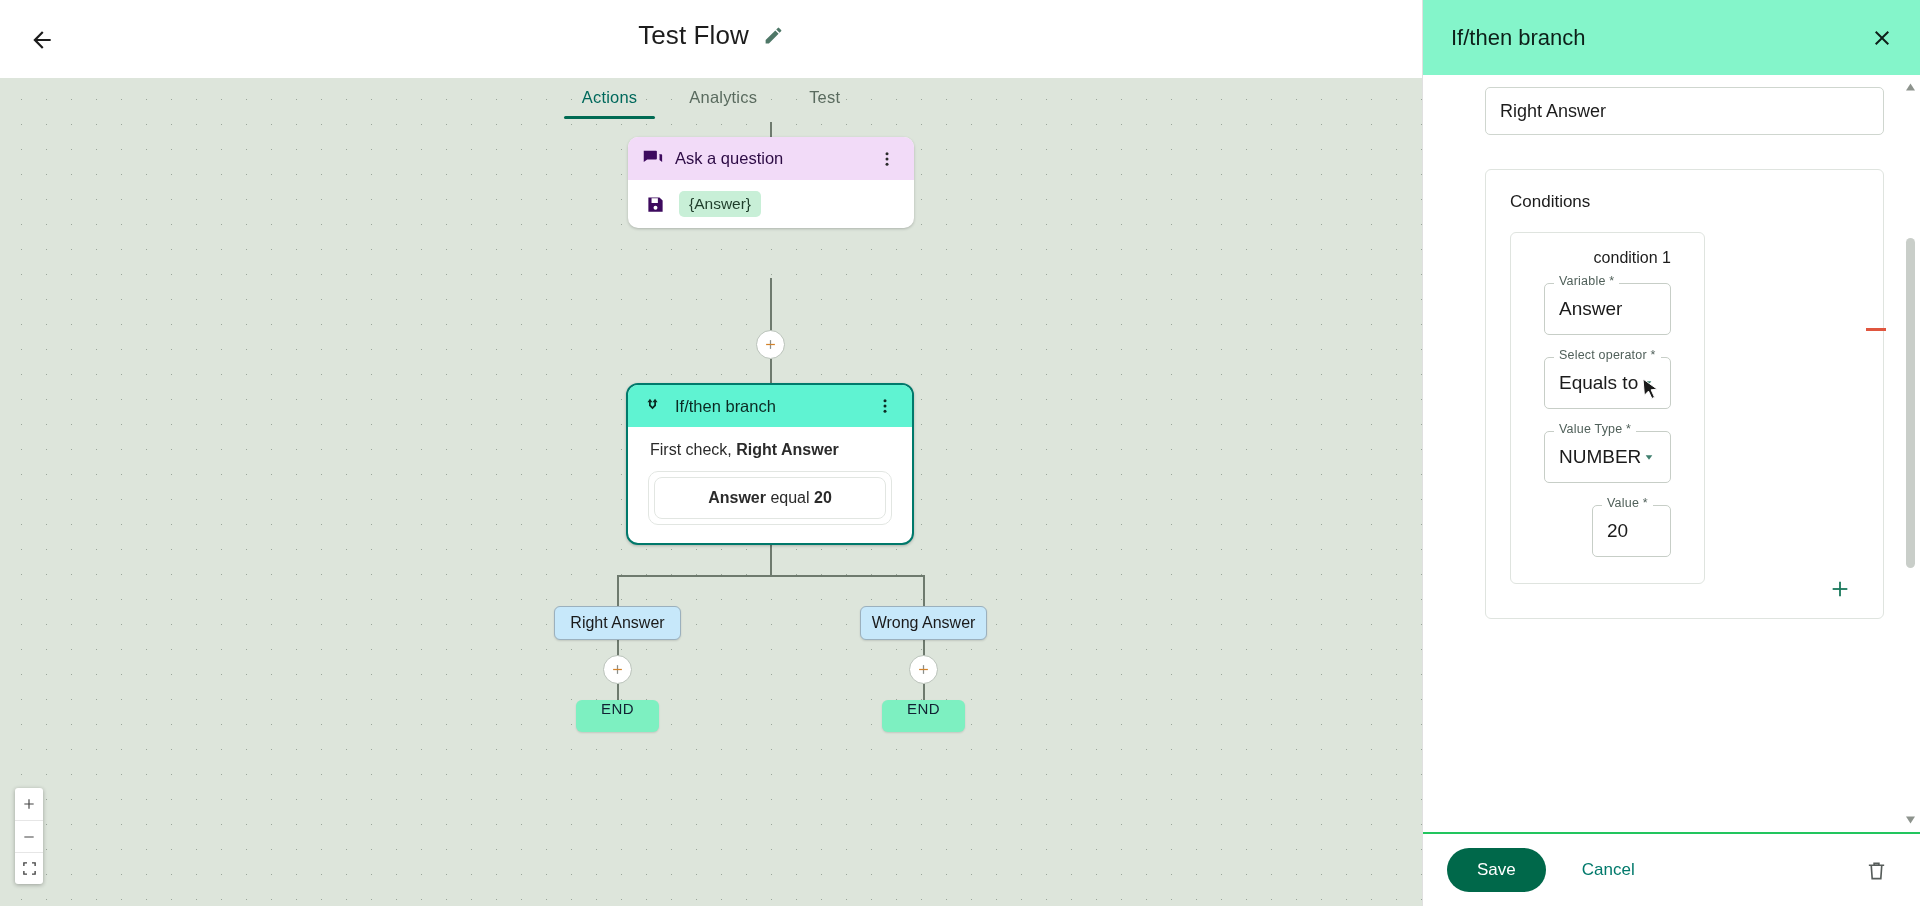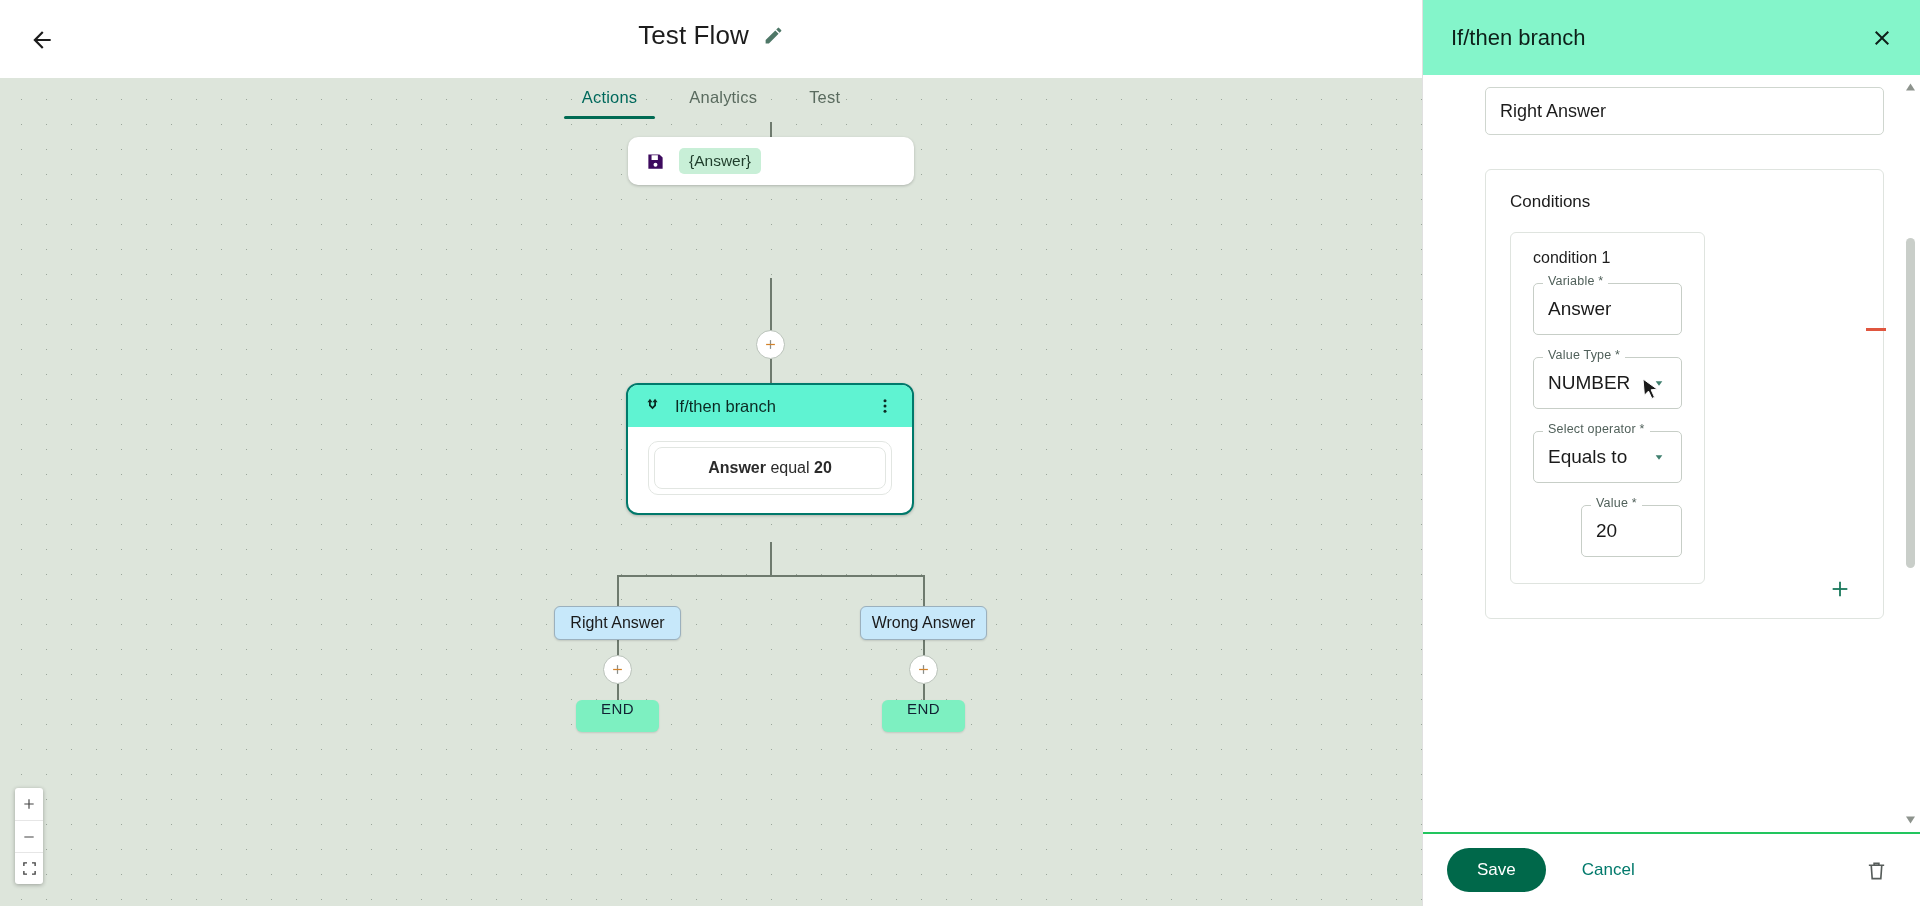--- a/index.html
+++ b/index.html
@@ -141,22 +141,22 @@
     display:flex; align-items:center; padding:0 14px; font-size:18px; color:#1c1c1c;
     background:#fff; width:100%;
   }
 
   .cond-card {
     margin-top:34px; border:1px solid #dfe4df; border-radius:6px;
     padding:22px 24px 34px; position:relative;
   }
   .cond-card-title { font-size:17px; color:#1c1c1c; margin-bottom:20px; }
   .cond-block {
-    border:1px solid #dfe4df; border-radius:6px; padding:16px 22px 26px;
-    position:relative; width:195px;
+    border:1px solid #dfe4df; border-radius:6px; padding:16px 33px 26px;
+    position:relative; width:195px;text-align:right;
   }
   .cond-label { font-size:16px; color:#1c1c1c; margin-bottom:16px; }
 
   .mfield { position:relative; margin-bottom:22px; }
   .mfield-box {
     border:1px solid #c7cec7; border-radius:5px; height:52px;
     display:flex; align-items:center; padding:0 14px; font-size:19px; color:#1b1b1b;
   }
   .mfield-legend {
     position:absolute; top:-9px; left:10px; background:#fff; padding:0 5px;
@@ -242,20 +242,34 @@
       <div class="conn" style="left:617px; top:497px; width:1.6px; height:31px;"></div>
       <div class="conn" style="left:923px; top:497px; width:1.6px; height:31px;"></div>
 
       <div class="conn" style="left:617px; top:562px; width:1.6px; height:16px;"></div>
       <div class="conn" style="left:923px; top:562px; width:1.6px; height:16px;"></div>
 
       <div class="conn" style="left:617px; top:606px; width:1.6px; height:18px;"></div>
       <div class="conn" style="left:923px; top:606px; width:1.6px; height:18px;"></div>
 
       <div class="node" id="node-ask">
+        <div class="node-head">
+          <svg width="21" height="21" viewBox="0 0 24 24">
+            <path d="M2 3h14a1 1 0 0 1 1 1v8a1 1 0 0 1-1 1H6l-4 3V3z" fill="#3d0a5e"></path>
+            <path d="M19 7h3a1 1 0 0 1 1 1v8l-3-2.2V8a1 1 0 0 0-1-1z" fill="#3d0a5e"></path>
+          </svg>
+          <span>Ask a question</span>
+          <span class="node-menu">
+            <svg width="18" height="18" viewBox="0 0 24 24">
+              <circle cx="12" cy="5" r="2" fill="#2b2b2b"></circle>
+              <circle cx="12" cy="12" r="2" fill="#2b2b2b"></circle>
+              <circle cx="12" cy="19" r="2" fill="#2b2b2b"></circle>
+            </svg>
+          </span>
+        </div>
         <div class="ask-var">
           <svg width="19" height="19" viewBox="0 0 24 24">
             <path d="M3 3h14l4 4v14H3V3zm4 1v6h8V4H7zm5 9.5a2.5 2.5 0 1 0 0 5 2.5 2.5 0 0 0 0-5z" fill="#3d0a5e"></path>
           </svg>
           <span class="var-chip">{Answer}</span>
         </div>
       </div>
 
       <div class="plus-node" style="left:756px; top:252px;">
         <svg width="15" height="15" viewBox="0 0 24 24">
@@ -272,20 +286,24 @@
           <span>If/then branch</span>
           <span class="node-menu">
             <svg width="18" height="18" viewBox="0 0 24 24">
               <circle cx="12" cy="5" r="2" fill="#0b2a23"></circle>
               <circle cx="12" cy="12" r="2" fill="#0b2a23"></circle>
               <circle cx="12" cy="19" r="2" fill="#0b2a23"></circle>
             </svg>
           </span>
         </div>
         <div class="if-body">
+          <div class="if-check">
+            <span>First check,</span>
+            <b>Right Answer</b>
+          </div>
           <div class="cond-outer">
             <div class="cond-inner">
               <b>Answer</b>
               <span>equal</span>
               <b>20</b>
             </div>
           </div>
         </div>
       </div>
 
@@ -359,47 +377,47 @@
         <div class="cond-card">
           <div class="cond-card-title">Conditions</div>
 
           <div class="cond-block">
             <div class="cond-label">condition 1</div>
 
             <div class="mfield">
               <span class="mfield-legend">Variable *</span>
               <div class="mfield-box">
                 <span>Answer</span>
+              </div>
+            </div>
+
+            <div class="mfield">
+              <span class="mfield-legend">Select operator *</span>
+              <div class="mfield-box">
+                <span>Equals to</span>
+                <span class="caret">
+                  <svg width="16" height="16" viewBox="0 0 24 24">
+                      <path d="M7 9.5h10L12 16z" fill="#3f7f6e"></path>
+                    </svg>
+                </span>
               </div>
             </div>
 
             <div class="mfield">
               <span class="mfield-legend">Value Type *</span>
               <div class="mfield-box">
                 <span>NUMBER</span>
                 <span class="caret">
                   <svg width="16" height="16" viewBox="0 0 24 24">
                       <path d="M7 9.5h10L12 16z" fill="#3f7f6e"></path>
                     </svg>
                 </span>
               </div>
             </div>
 
-            <div class="mfield">
-              <span class="mfield-legend">Select operator *</span>
-              <div class="mfield-box">
-                <span>Equals to</span>
-                <span class="caret">
-                  <svg width="16" height="16" viewBox="0 0 24 24">
-                      <path d="M7 9.5h10L12 16z" fill="#3f7f6e"></path>
-                    </svg>
-                </span>
-              </div>
-            </div>
-
             <div class="mfield" style="margin-bottom:0;margin-left:48px;">
               <span class="mfield-legend">Value *</span>
               <div class="mfield-box">
                 <span>20</span>
               </div>
             </div>
           </div>
 
           <div class="minus-btn" style="right:-6px; top:146px;">
             <i></i>

